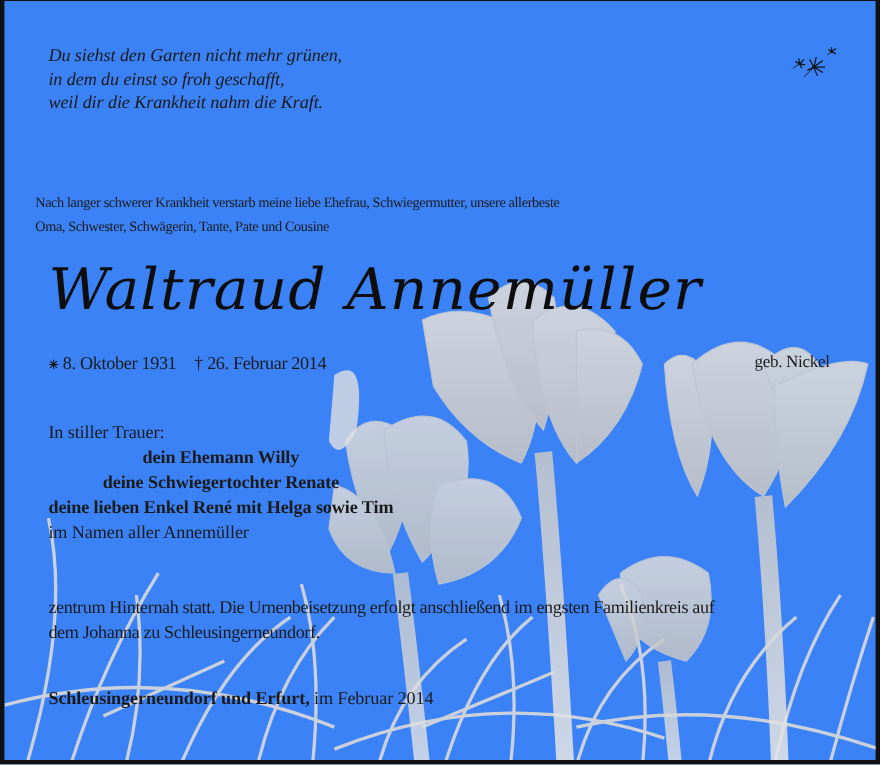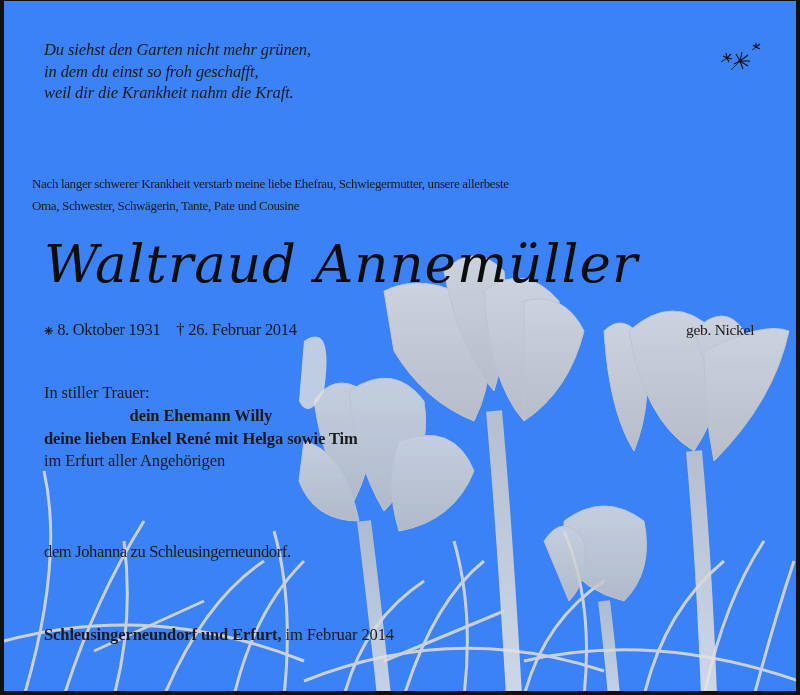--- a/index.html
+++ b/index.html
@@ -199,25 +199,27 @@
     <div class="name">Waltraud Annemüller</div>
     <div class="maiden">geb. Nickel</div>
 
     <div class="dates">
       <span class="sym">⁕</span><span>8. Oktober 1931</span><span class="gap"></span><span class="sym">†</span><span>26. Februar 2014</span>
     </div>
 
     <div class="mourners">
       <div>In stiller Trauer:</div>
       <div class="b">dein Ehemann Willy</div>
+      <div class="b">deine Schwiegertochter Renate</div>
       <div class="b">deine lieben Enkel René mit Helga sowie Tim</div>
-      <div>im Erfurt aller Angehörigen</div>
+      <div>im Namen aller Annemüller</div>
     </div>
 
     <div class="service">
+      <div>zentrum Hinternah statt. Die Urnenbeisetzung erfolgt anschließend im engsten Familienkreis auf</div>
       <div>dem Johanna zu Schleusingerneundorf.</div>
     </div>
 
     <div class="place">
       <span class="b">Schleusingerneundorf und Erfurt,</span><span> im Februar 2014</span>
     </div>
 
   </div>
 </div>
 

